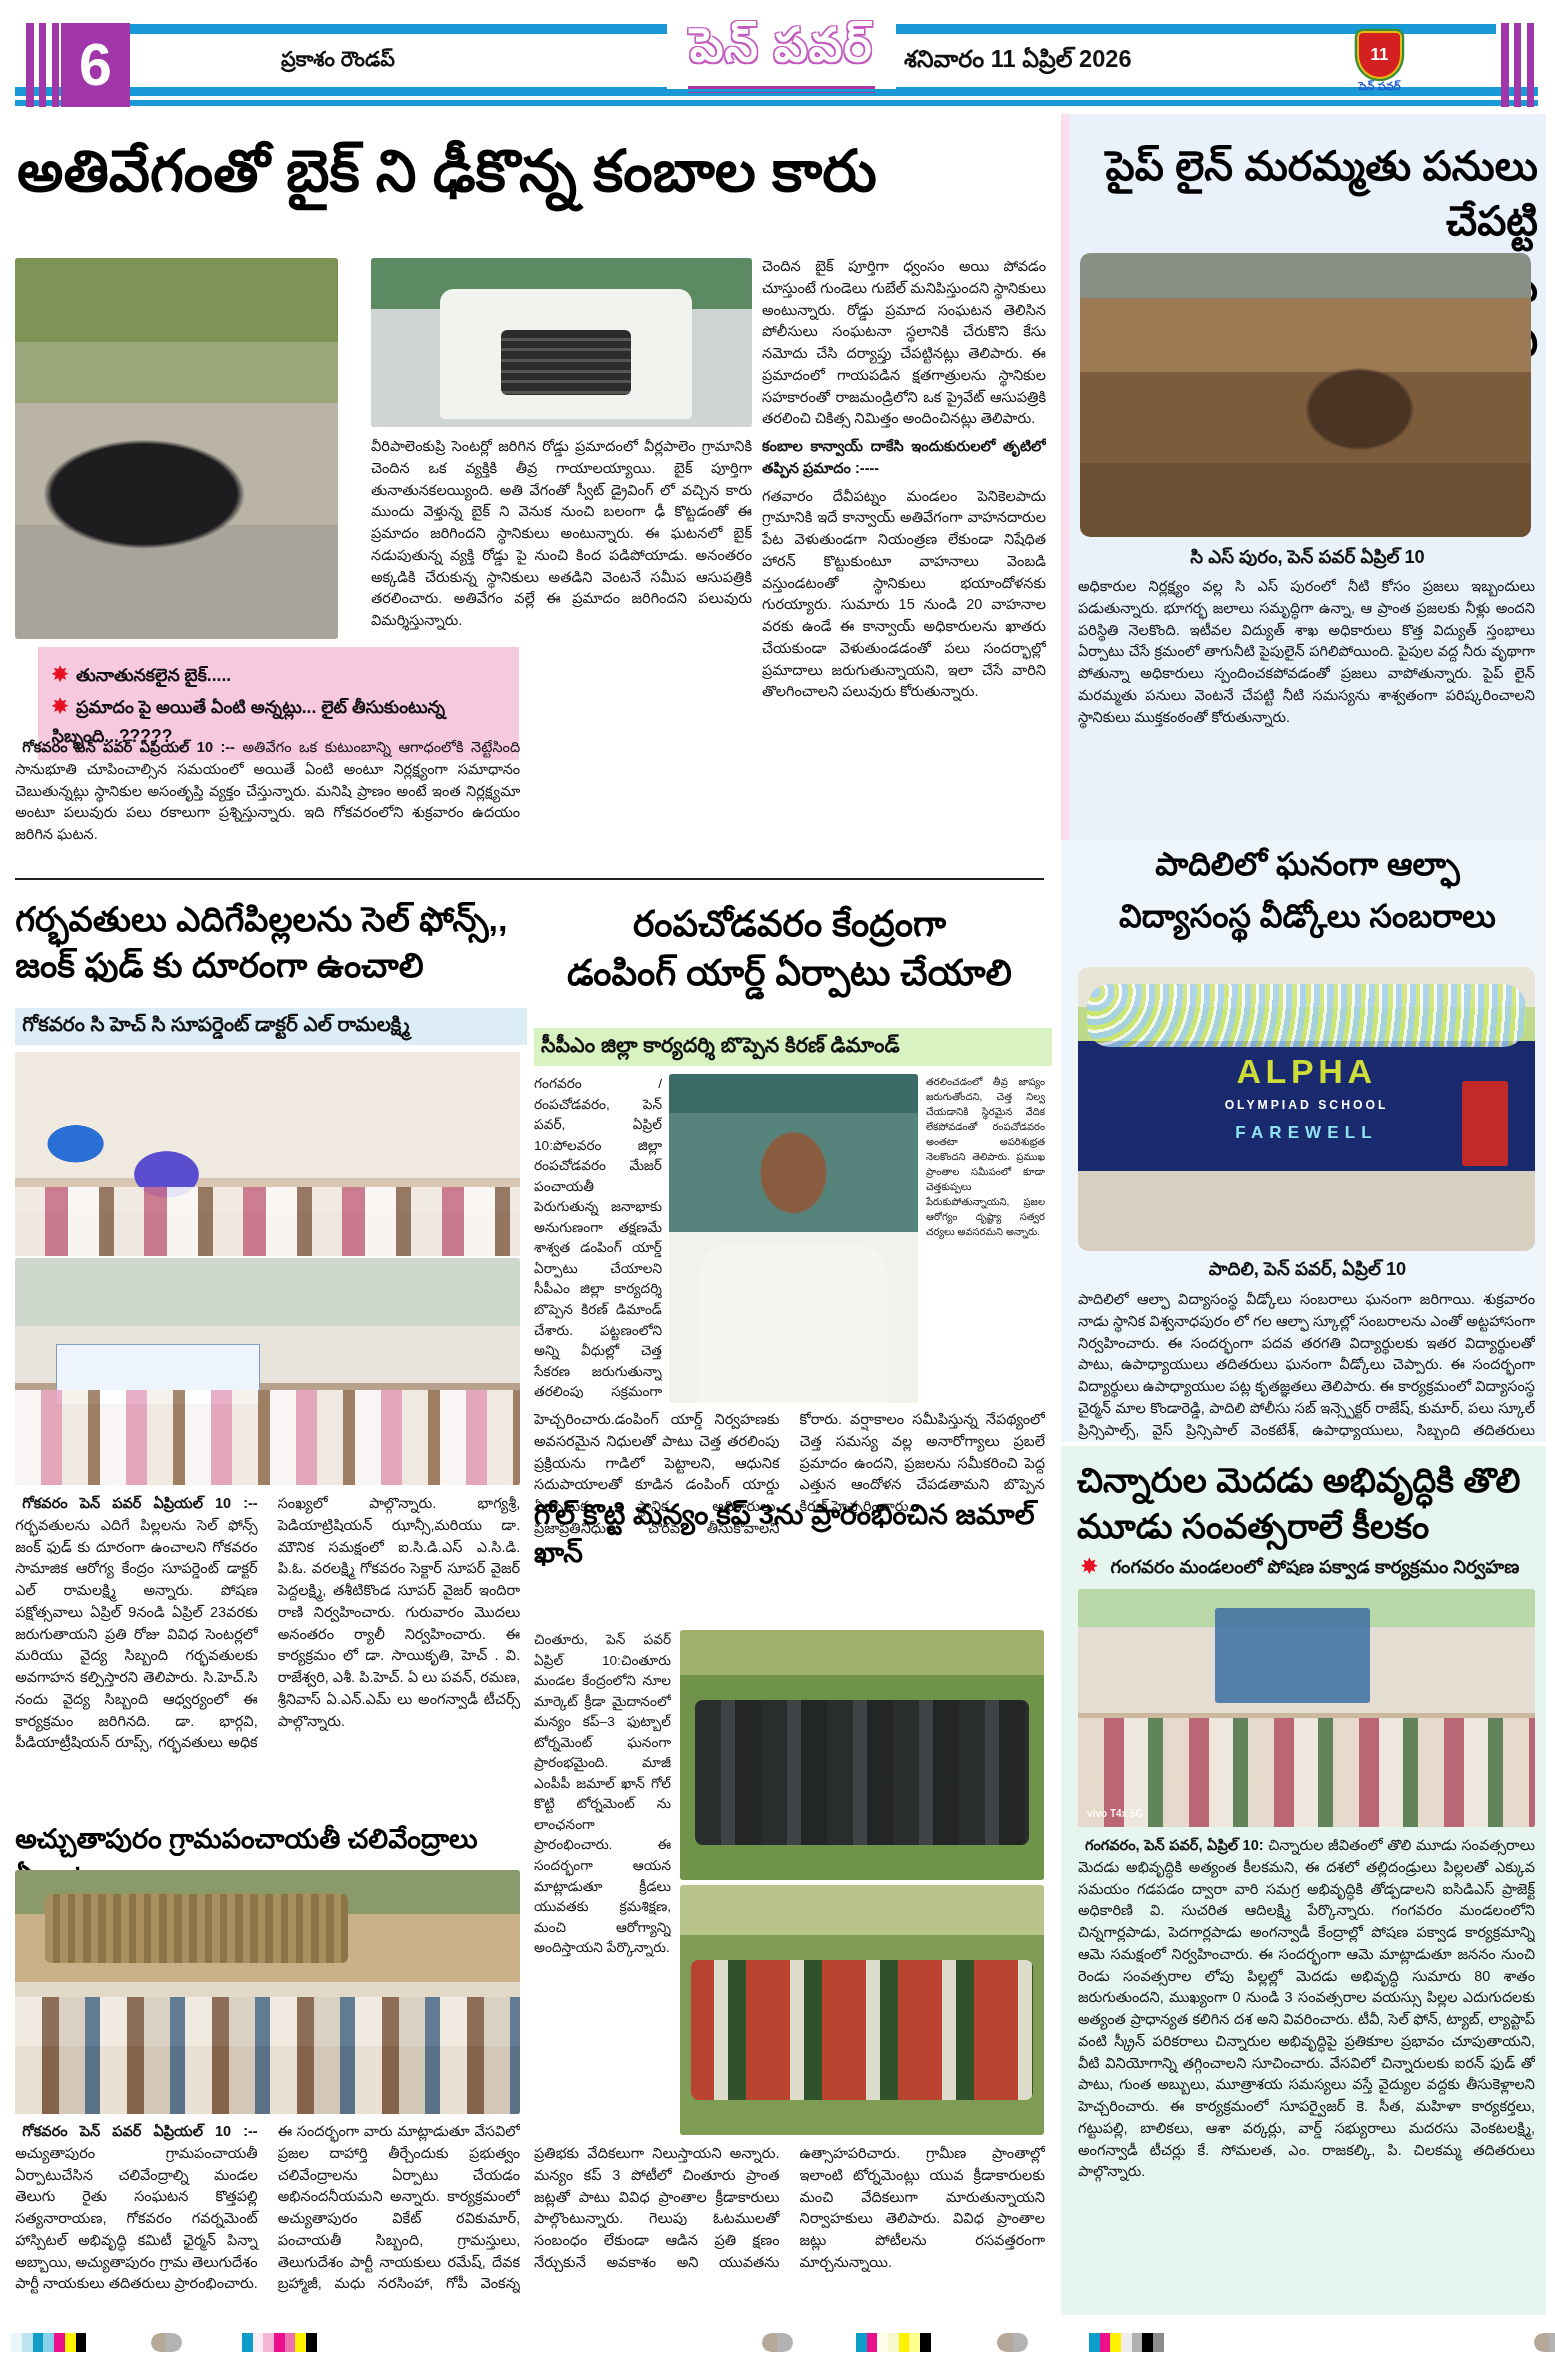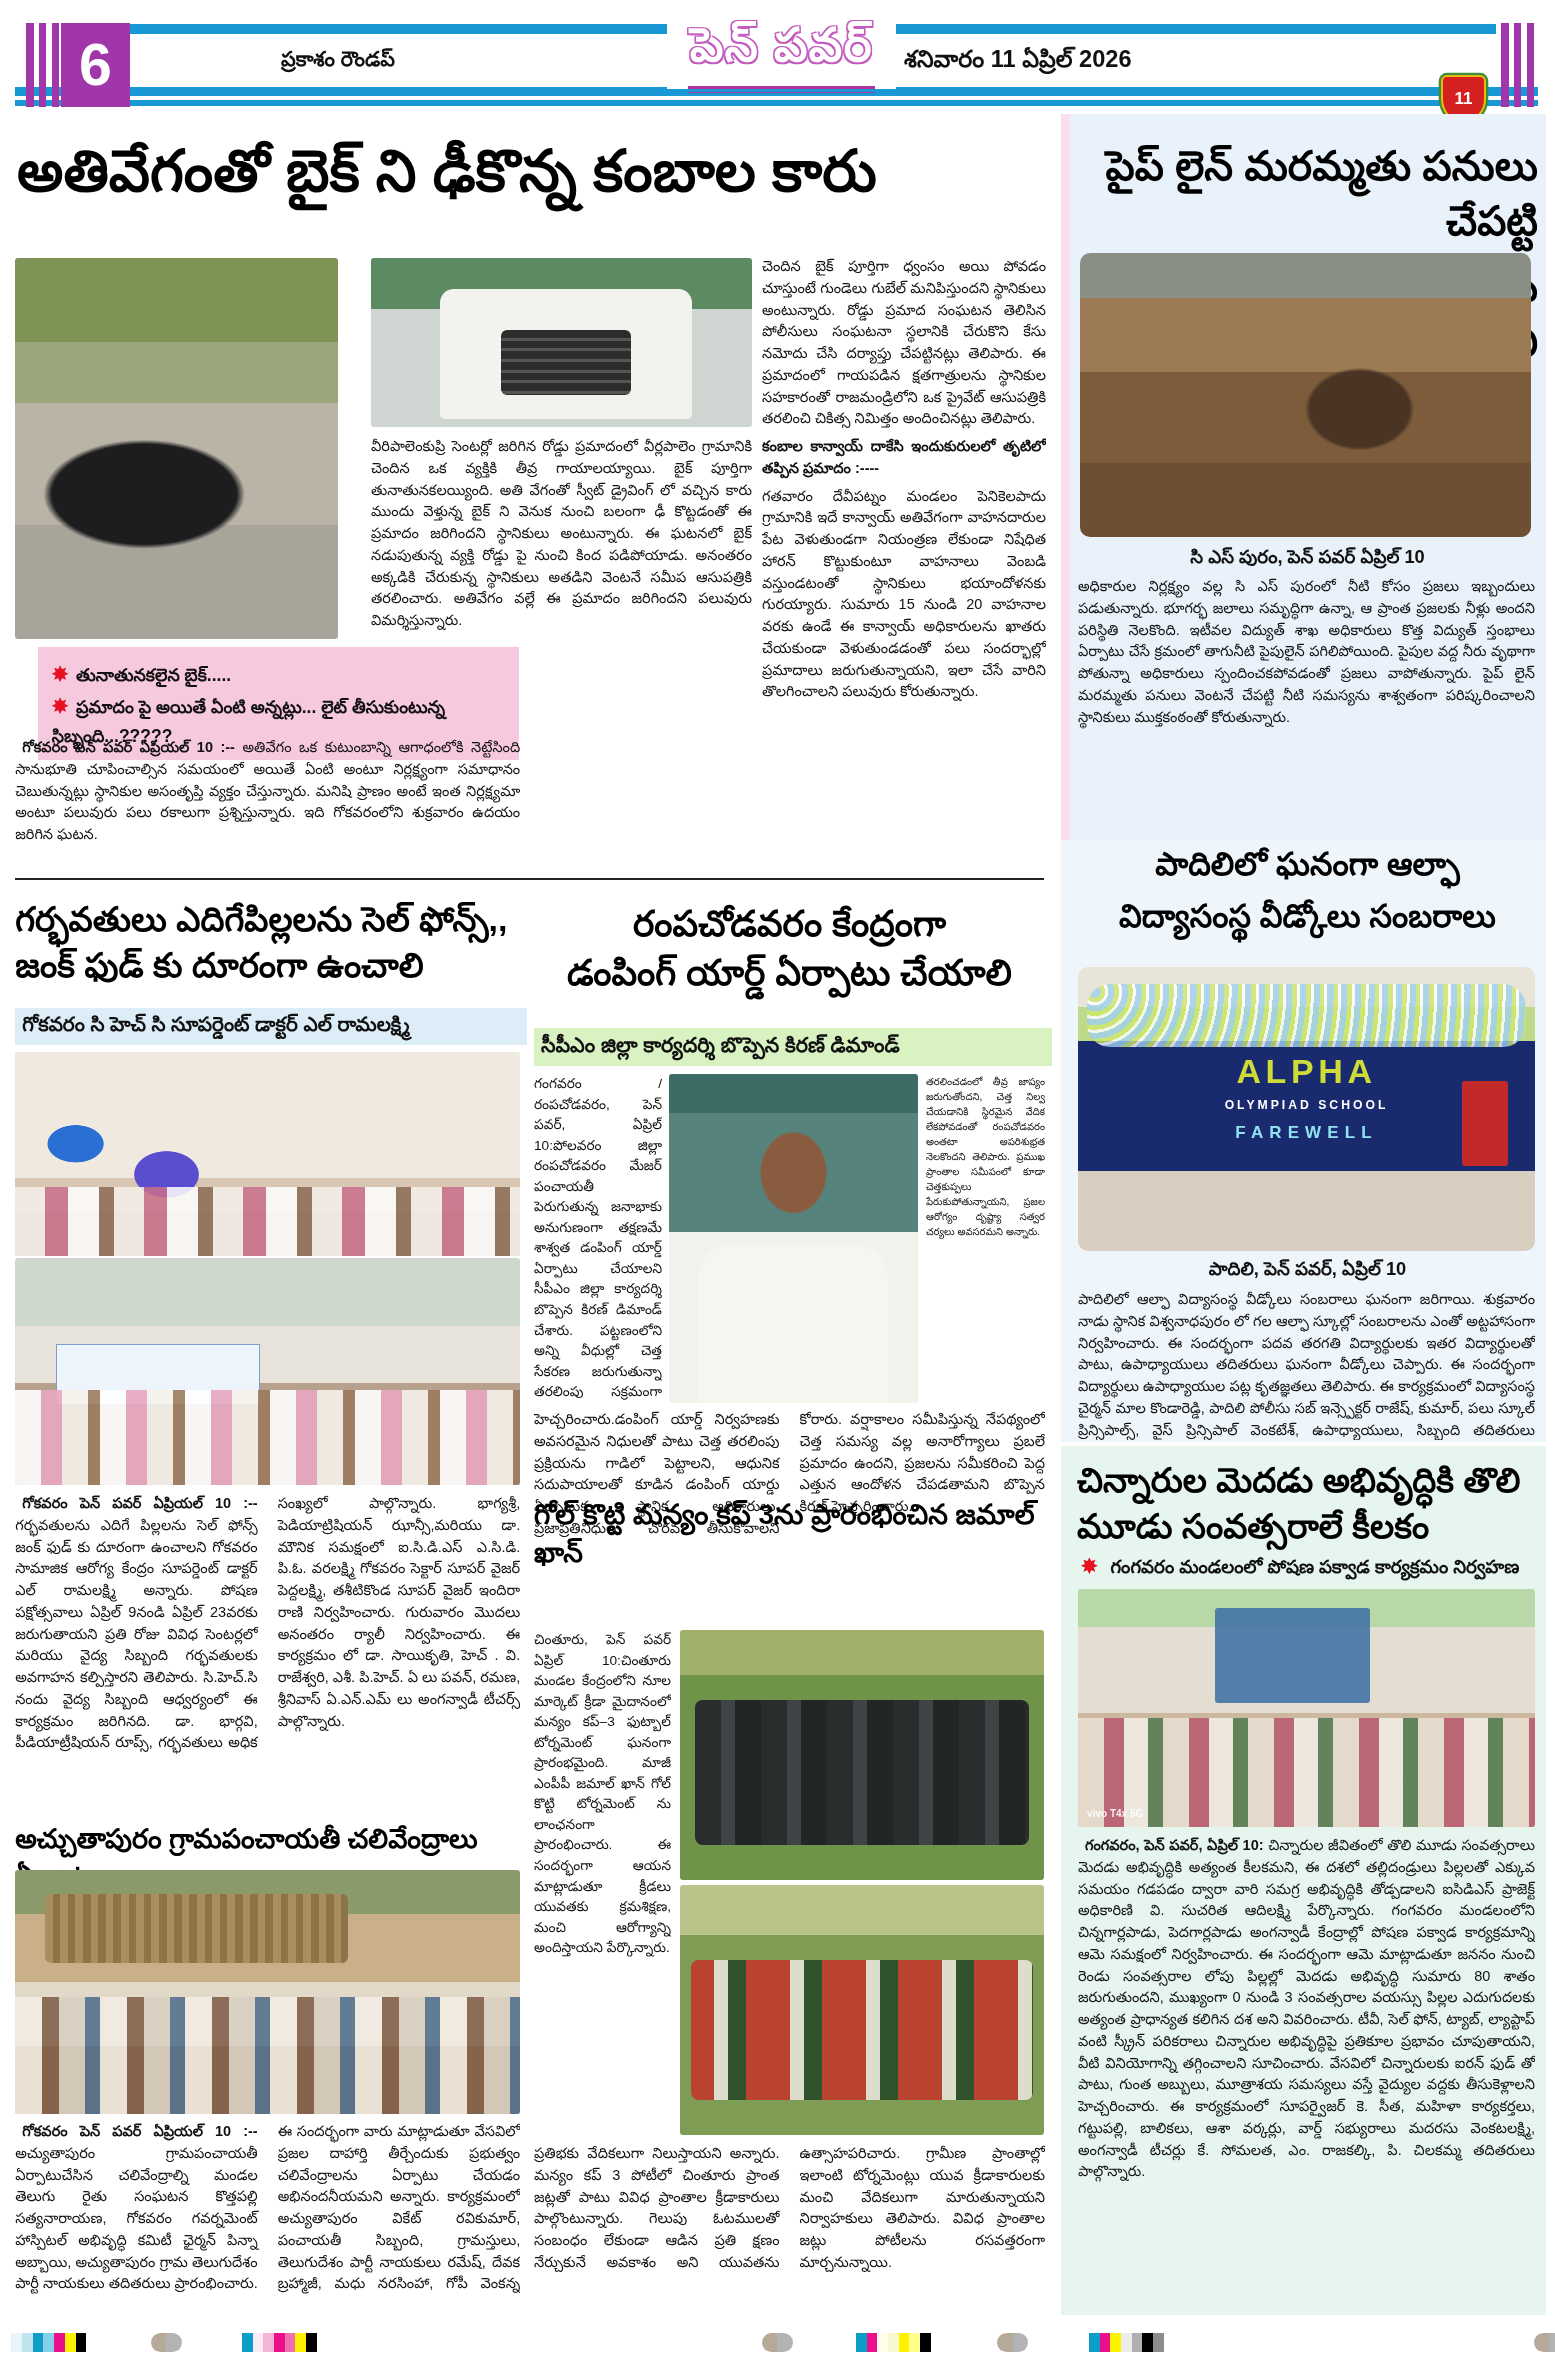--- a/index.html
+++ b/index.html
@@ -67,21 +67,21 @@
 <div class="section-title" style="left:281px;top:47px;">ప్రకాశం రౌండప్</div>
 
 <div class="masthead" style="left:667px;top:17px;width:229px;height:72px;">
   <div class="mh">పెన్ పవర్</div>
   <div class="ul"></div>
   <div class="ul2"></div>
 </div>
 
 <div class="dateline-top" style="left:904px;top:46px;">శనివారం 11 ఏప్రిల్ 2026</div>
 
-<div class="logo" style="left:1427px;top:30.5px;margin-top:44px;">
+<div class="logo" style="left:1343px;top:30.5px;">
   <div class="shield">
     <span>11</span>
   </div>
   <div class="lname">పెన్ పవర్</div>
 </div>
 <div class="vbars" style="left:1501px;top:23px;height:84px;">
     <i></i>
     <i></i>
     <i></i>
   </div>

